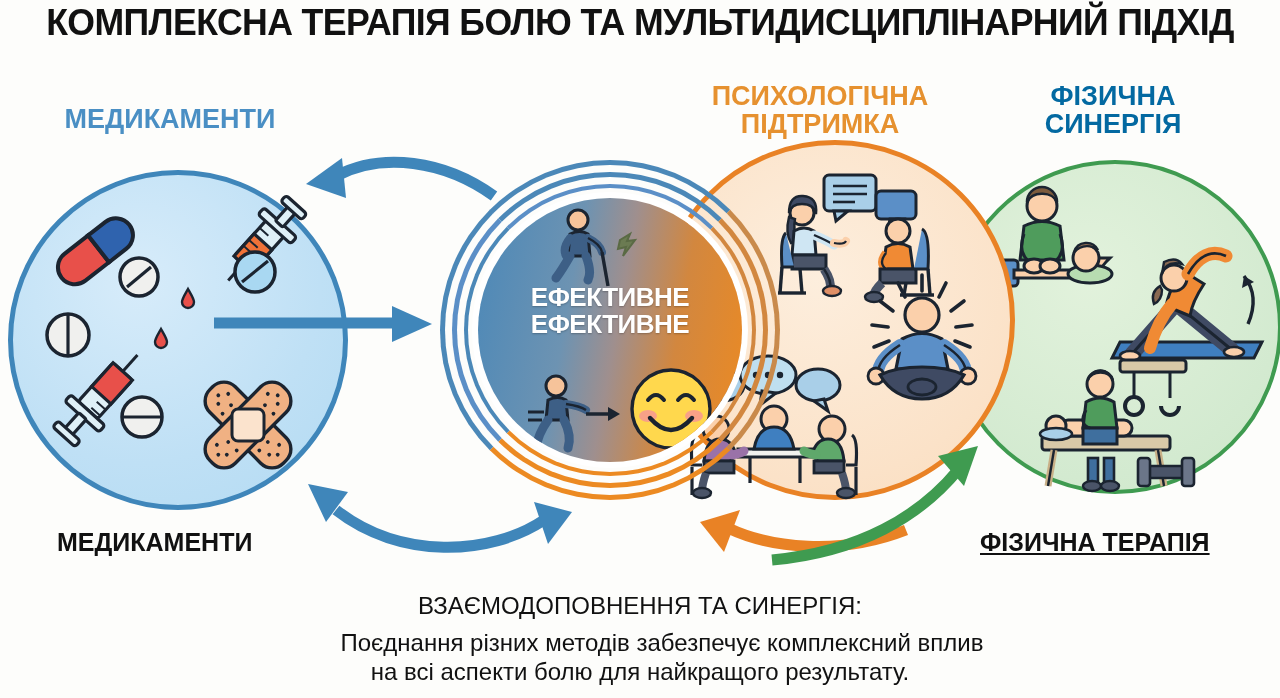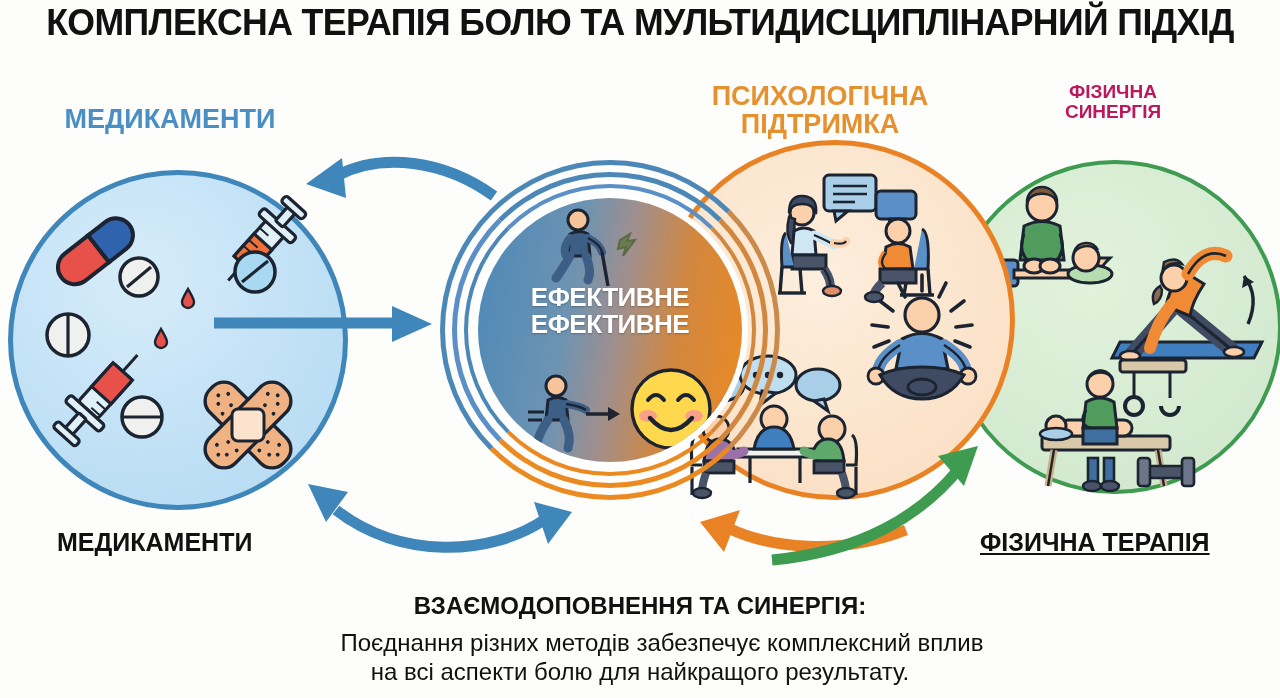--- a/index.html
+++ b/index.html
@@ -20,33 +20,33 @@
     transform:scaleX(0.99);
   }
 
   
   .sec-head{
     position:absolute; text-align:center; font-weight:bold;
     line-height:1.04; white-space:nowrap;
   }
   #head-meds{ left:30px; top:105px; width:280px; font-size:27px; color:#4a8fc4; }
   #head-psy { left:675px; top:82px;  width:290px; font-size:27px; color:#e6912f; }
-  #head-phys{ left:978px; top:82px;  width:270px; font-size:19px; color:#be185d; }
+  #head-phys{ left:978px; top:82px;  width:270px; font-size:27px; color:#0369a1; }
 
   
   .bot-label{
     position:absolute; font-size:25px; font-weight:bold; color:#111;
     white-space:nowrap;
   }
   #label-meds{ left:57px;  top:528px; }
   #label-phys{ left:980px; top:528px;text-decoration:underline; }
 
   
   .footer{ position:absolute; left:0; top:592px; width:1280px; text-align:center; }
-  .footer-title{ font-size:24px; font-weight:bold; color:#111; letter-spacing:0px; }
+  .footer-title{ font-size:24px; font-weight:normal; color:#111; letter-spacing:0px; }
   .footer-line{ font-size:24px; color:#111; line-height:1.22; }
 
   
   .circle{ position:absolute; border-radius:50%; }
   #circle-meds{
     left:8px; top:170px; width:340px; height:340px;
     background:radial-gradient(circle at 38% 32%, #d7ecfa 0%, #bfe0f5 60%, #b2daf2 100%);
     border:5px solid #3f86ba;
   }
   #circle-psy{

